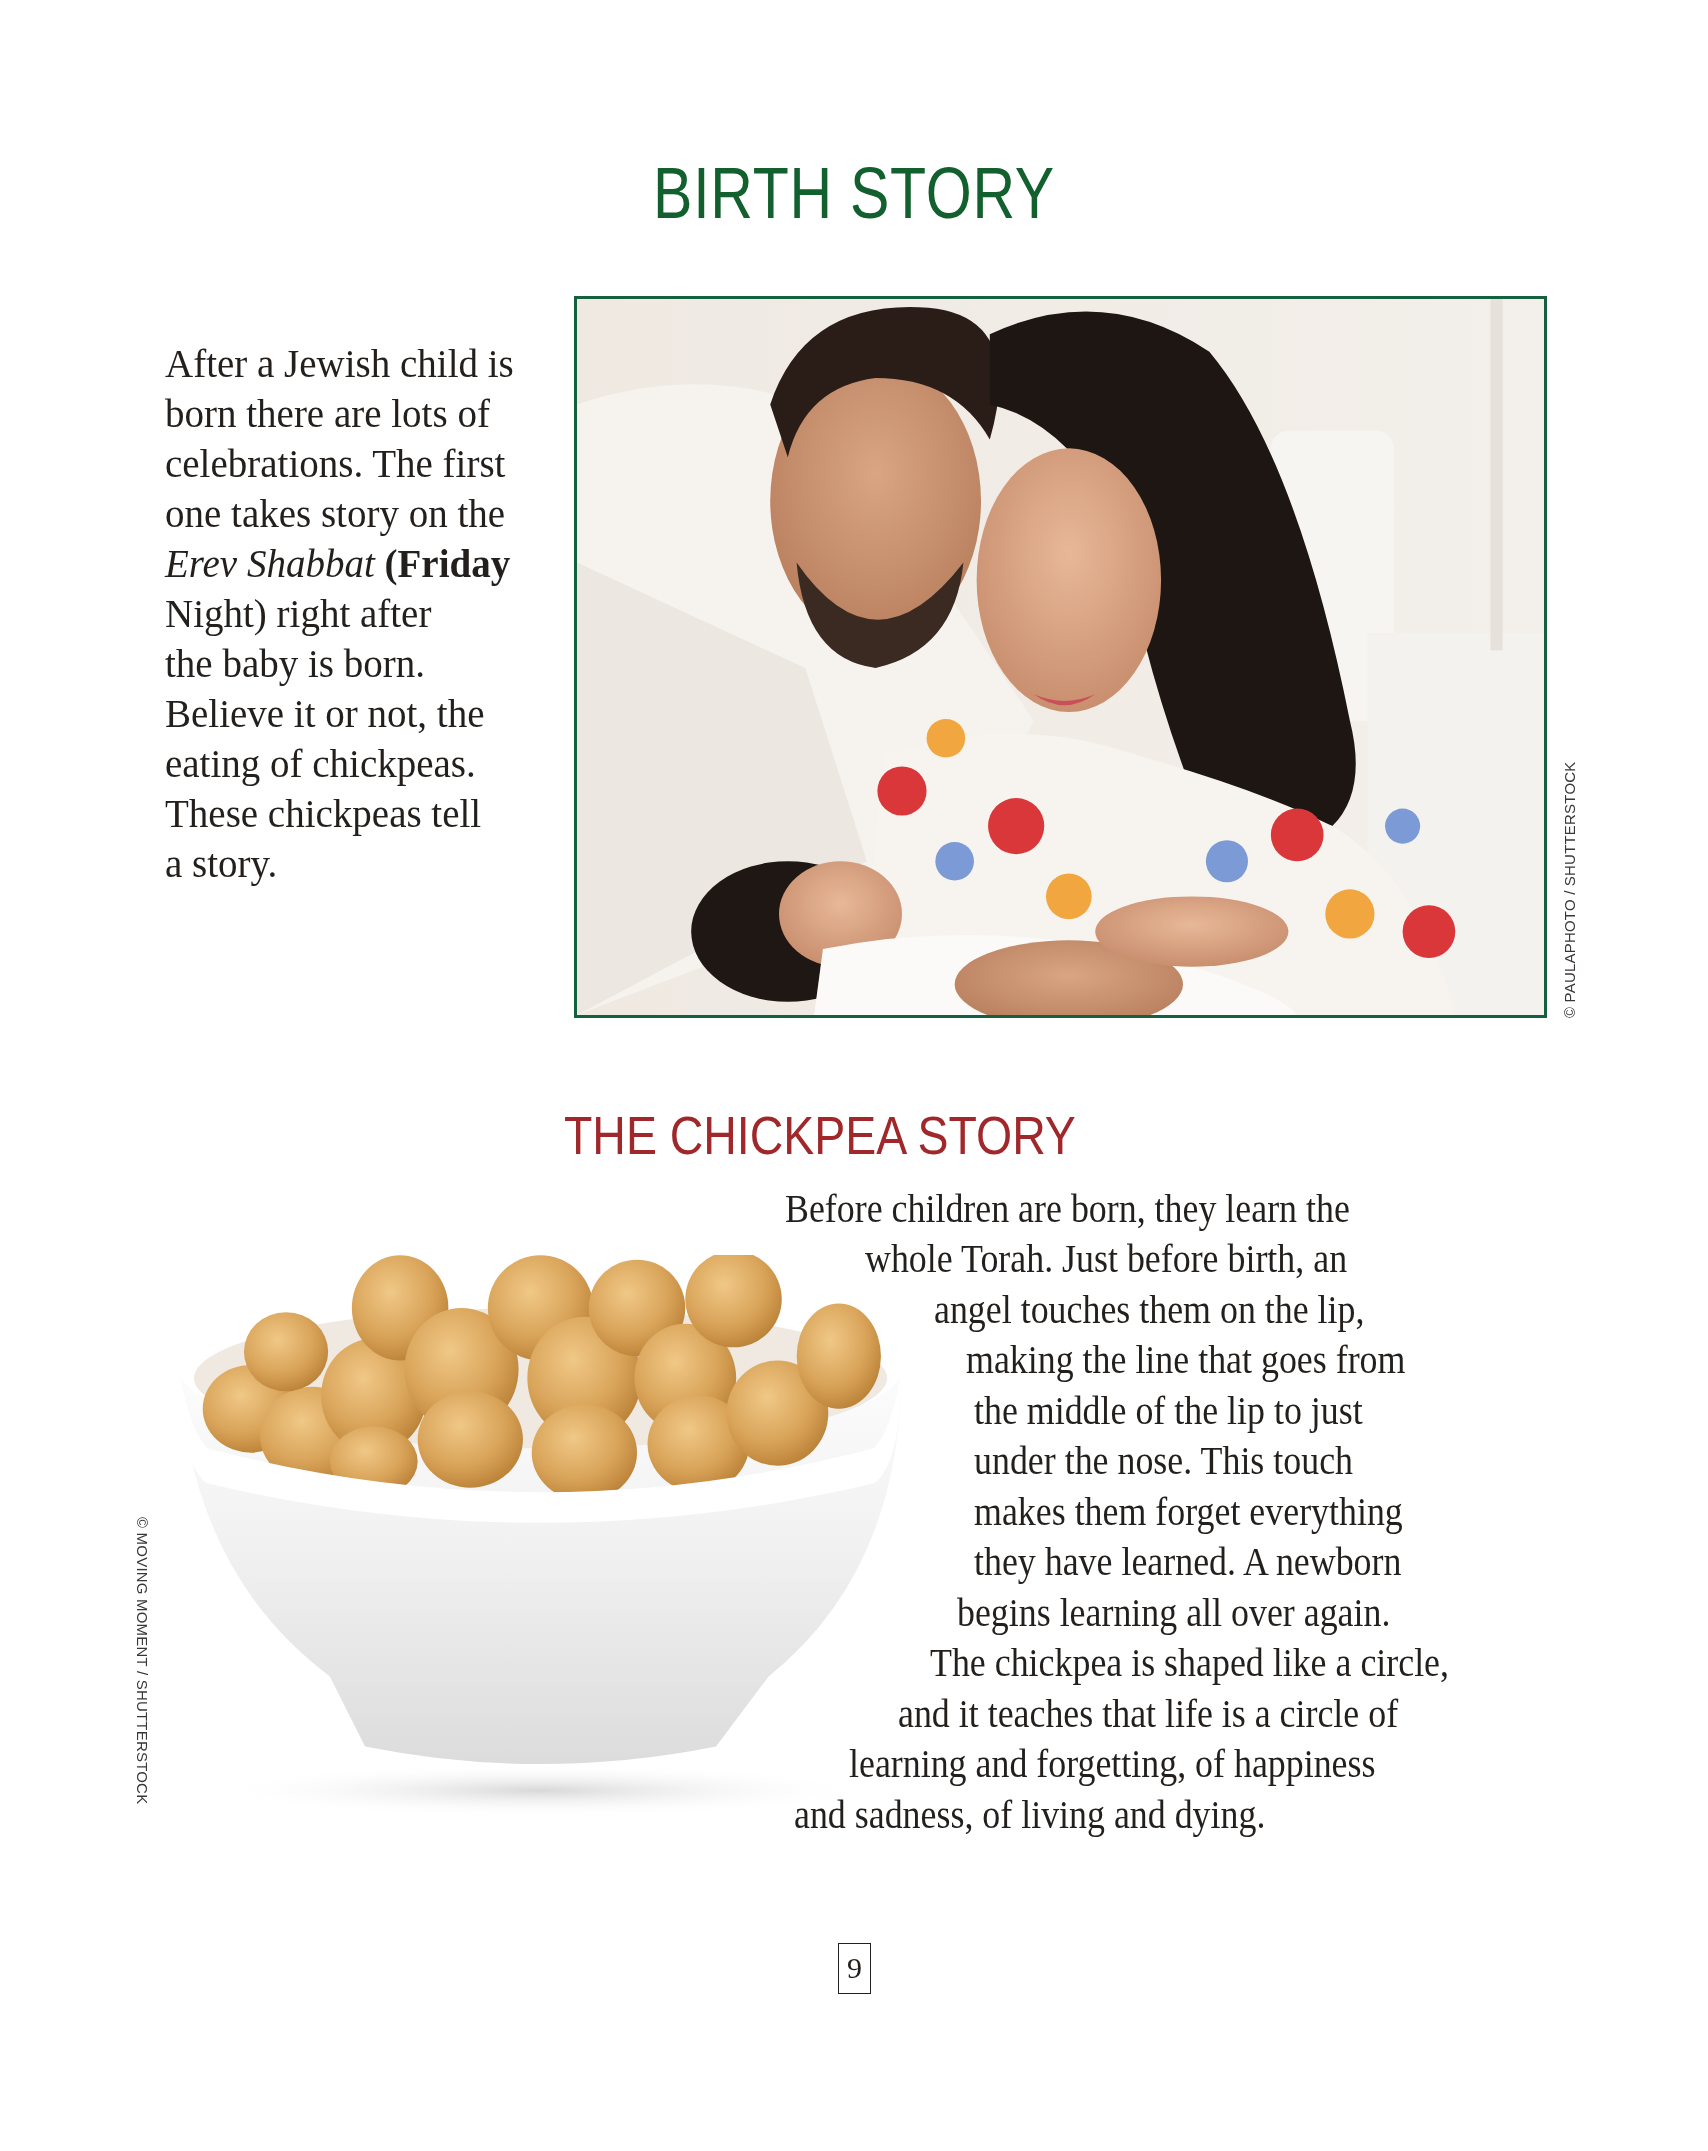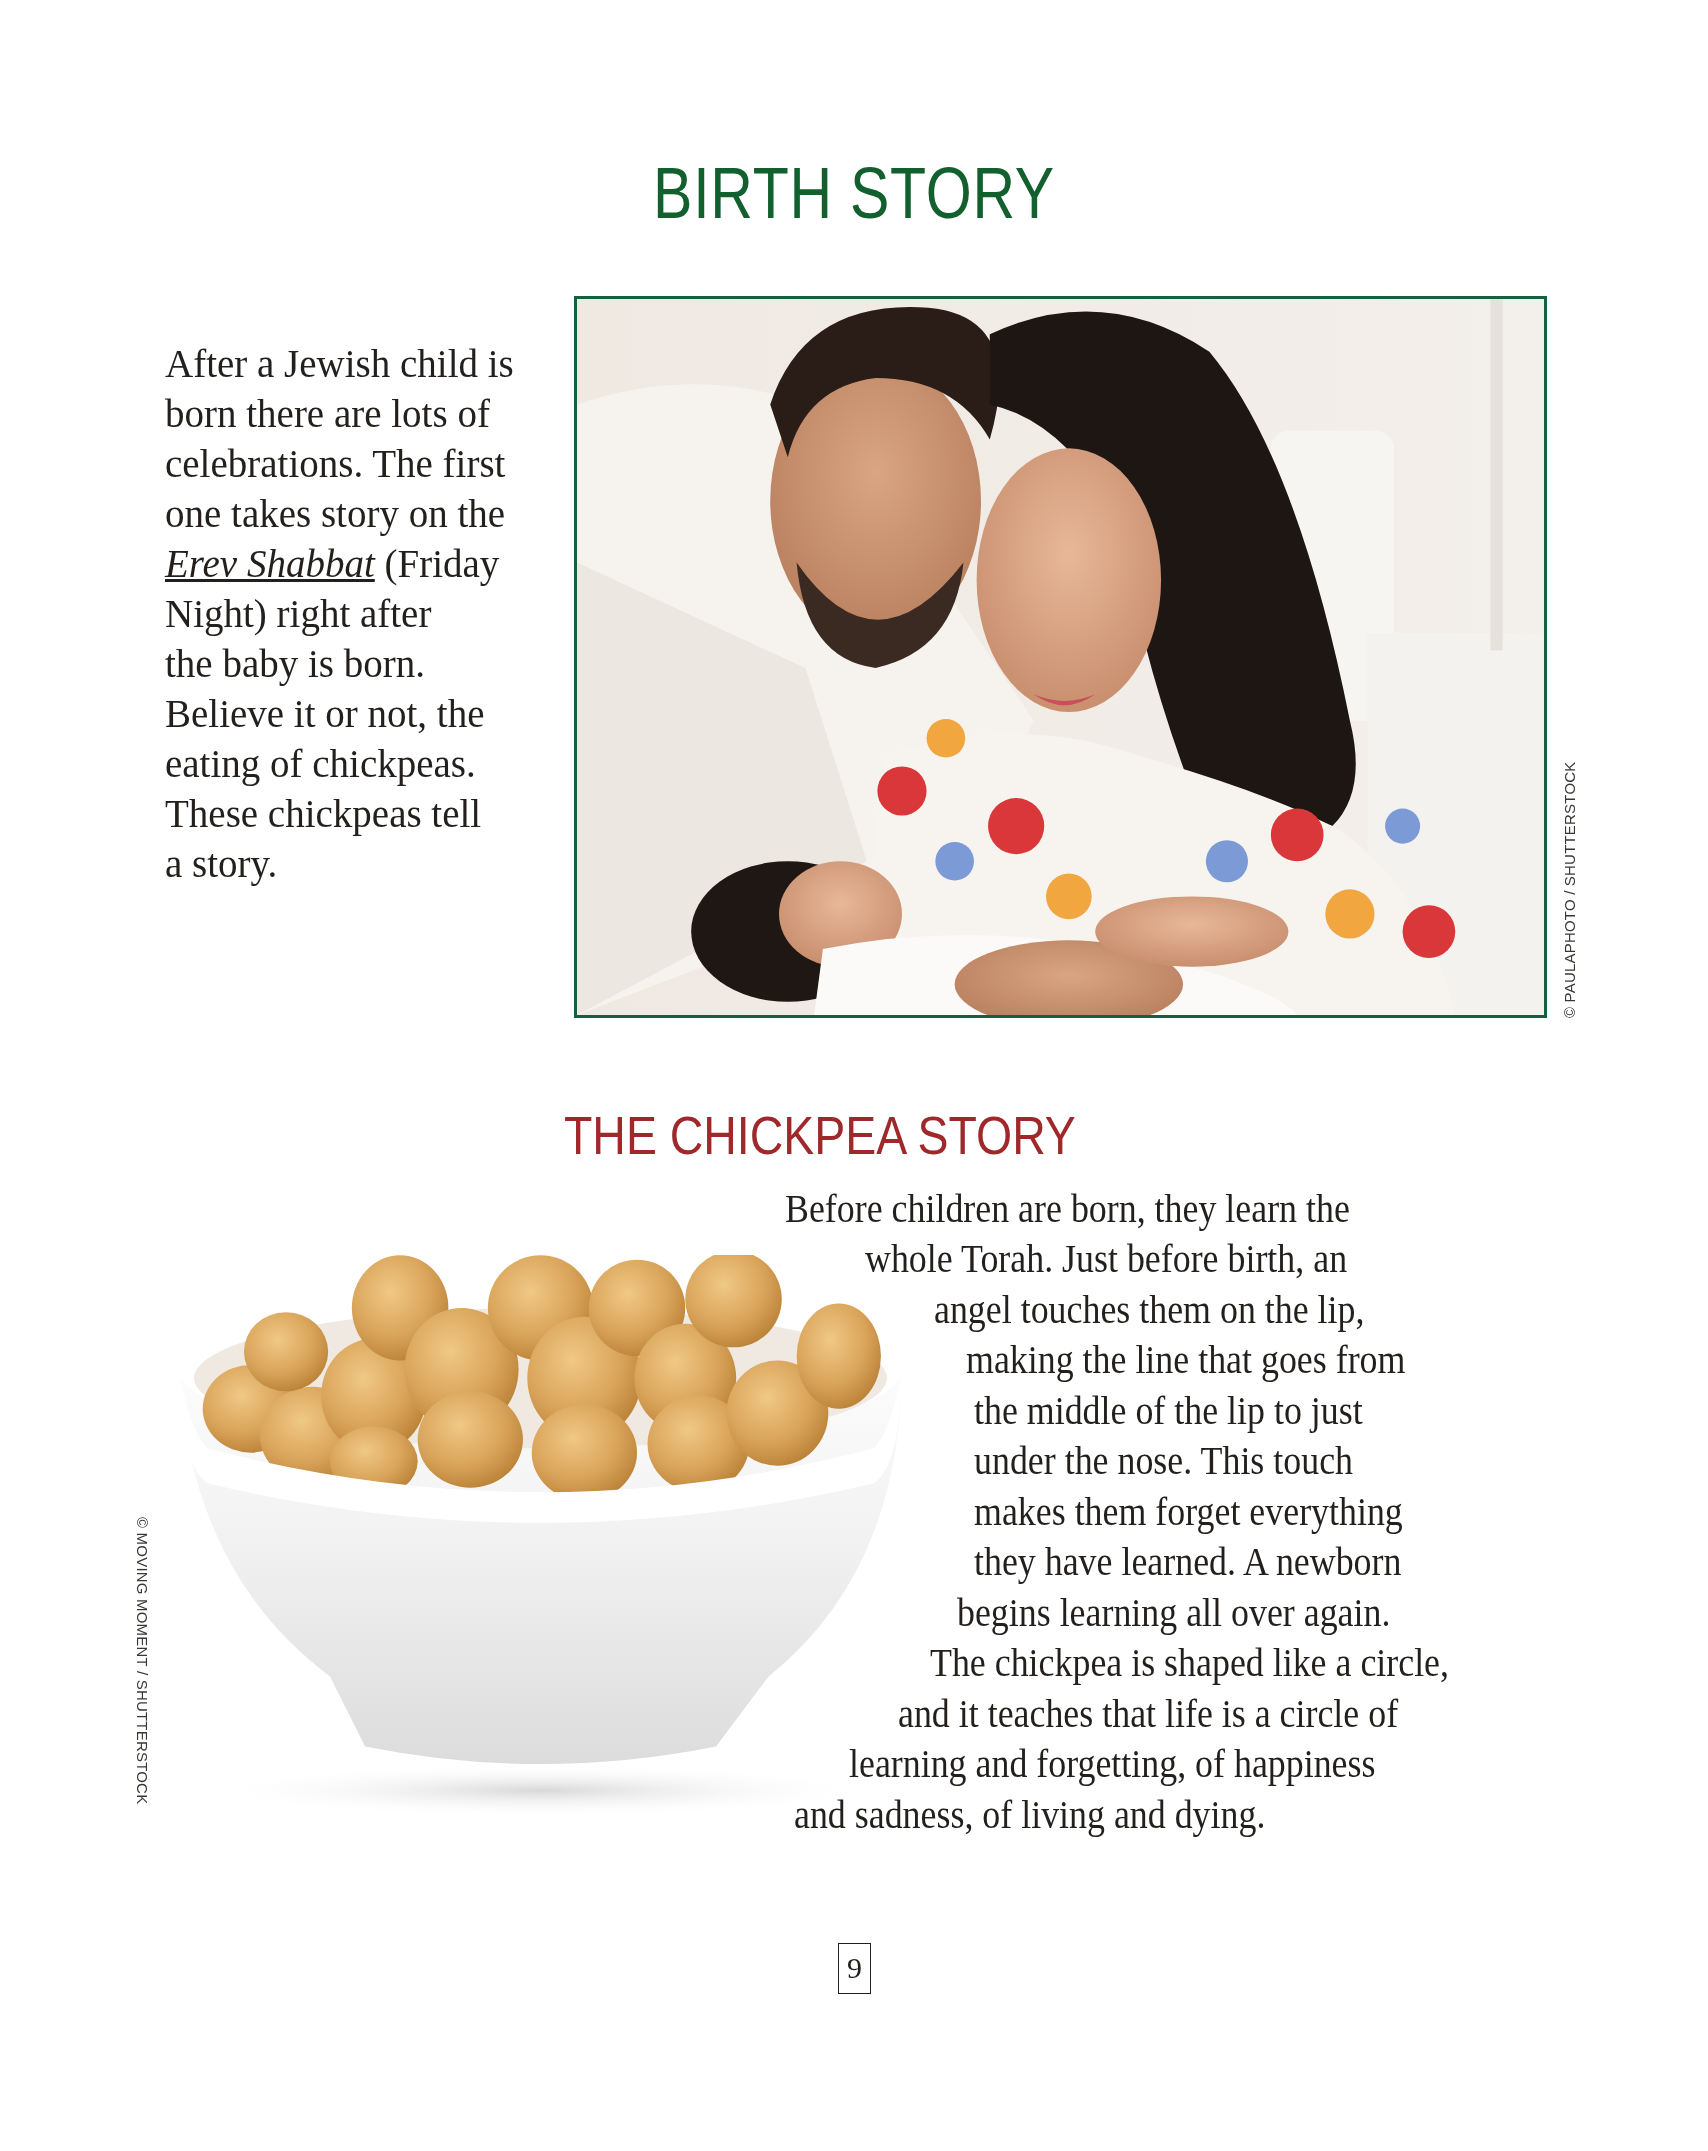--- a/index.html
+++ b/index.html
@@ -11,21 +11,21 @@
     text-align: center; font-family: "Liberation Sans", "DejaVu Sans", sans-serif;
     font-size: 72px; letter-spacing: 0.9px; color: #13602f; font-weight: normal;
     transform: scaleX(0.82); transform-origin: 854px 0; line-height: 84px; margin: 0;
   }
 
   .intro {
     position: absolute; left: 161px; top: 335px; width: 413px;
     font-size: 39px; line-height: 50px; margin: 4px;
   }
   .intro span { display: block; white-space: nowrap; }
-  .intro i { font-style: italic; text-decoration: underline; }
+  .intro i { font-style: italic; }
 
   .family-photo {
     position: absolute; left: 574px; top: 296px; width: 973px; height: 722px;
     border: 3.5px solid #14603f; box-sizing: border-box; overflow: hidden;
     background: linear-gradient(180deg, #f2ede8 0%, #ece3da 100%);
   }
   .family-photo svg { display: block; width: 100%; height: 100%; }
 
   .credit-right {
     position: absolute; left: 1561px; top: 1018px;
@@ -65,21 +65,21 @@
 </head>
 <body>
 
 <h1 class="page-title">BIRTH STORY</h1>
 
 <p class="intro">
   <span>After a Jewish child is</span>
   <span>born there are lots of</span>
   <span>celebrations. The first</span>
   <span>one takes story on the</span>
-  <span><i>Erev Shabbat</i><b style="font-weight:normal"> (Friday</b></span>
+  <span><i>Erev Shabbat</i><b style="font-weight:bold"> (Friday</b></span>
   <span>Night) right after</span>
   <span>the baby is born.</span>
   <span>Believe it or not, the</span>
   <span>eating of chickpeas.</span>
   <span>These chickpeas tell</span>
   <span>a story.</span>
 </p>
 
 <div class="family-photo" role="img" aria-label="Parents smiling at their sleeping newborn baby">
   <svg viewBox="0 0 1101 815" preserveAspectRatio="none">

